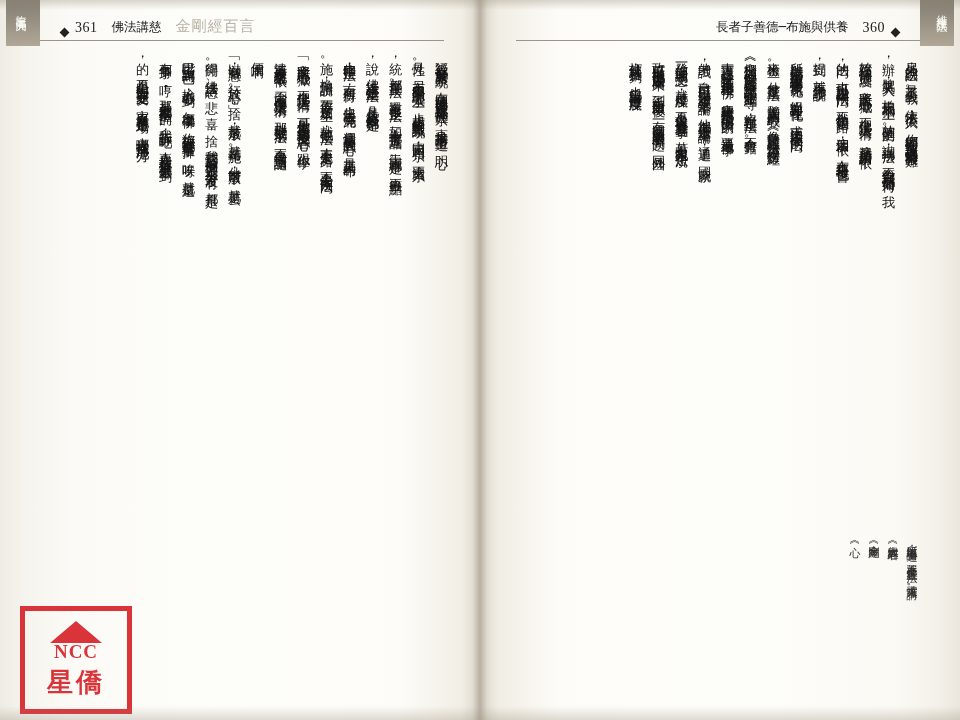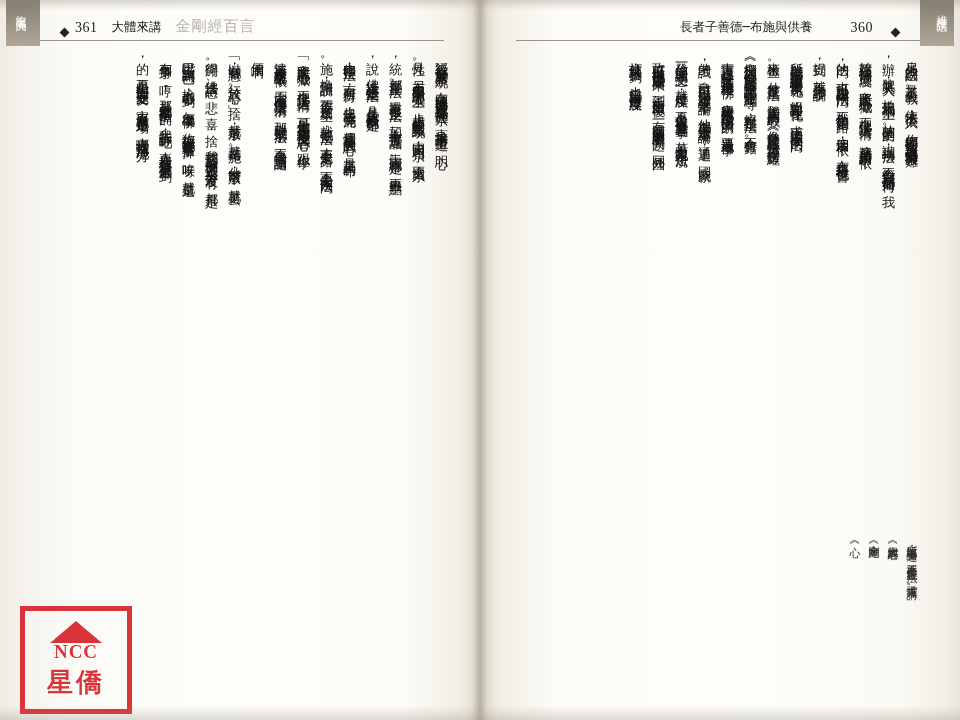--- a/index.html
+++ b/index.html
@@ -68,21 +68,21 @@
     top: 14px;
     height: 22px;
     display: flex;
     align-items: flex-end;
     font-family: "DejaVu Sans", sans-serif;
     font-size: 12.5px;
     color: #1a1a1a;
     white-space: nowrap;
   }
   #left-header  { left: 54px; }
-  #right-header { right: 54px; gap: 12px; }
+  #right-header { right: 54px; }
   .folio {
     font-family: "Liberation Serif", serif;
     font-size: 14px;
     letter-spacing: 0.5px;
   }
   .diamond {
     display: inline-block;
     width: 7px; height: 7px;
     background: #222;
     transform: rotate(45deg);
@@ -219,21 +219,21 @@
   <div class="paper"></div>
 
   <div class="page-half" id="left-page">
     <div class="tab" id="tab-left"></div>
     <div class="tab-label" id="tab-left-label">龍高滿天</div>
 
     <div class="header" id="left-header">
       <span class="diamond"></span>
       <span class="folio">361</span>
       <span style="width:14px"></span>
-      <span>大體來講</span>
+      <span>佛法講慈</span>
       <span style="width:14px"></span>
       <span class="faded-head">金剛經百言</span>
     </div>
     <div class="head-rule" id="left-rule"></div>
 
     <div class="cols" id="left-cols">
       <div class="col">經》都屬於般若系統，在中國的佛學系統裡是屬於性宗，直接講形而上道，明心</div>
       <div class="col">見性。另有由科學的心理入手，一步步起修的唯識系統，中國叫相宗，這兩大系</div>
       <div class="col">統，都屬於正法。還有很多正法。如三十七菩提道品、十二因緣都是。再簡單點</div>
       <div class="col">說，佛法說心法是正法，凡是依心起修的都是。</div>

